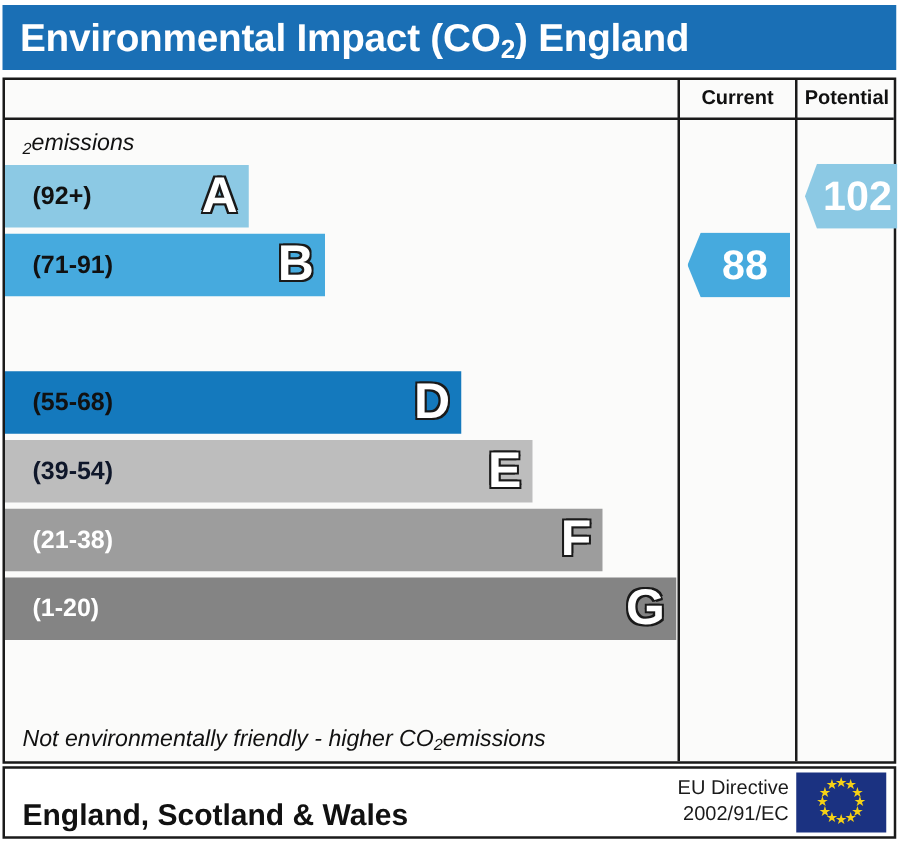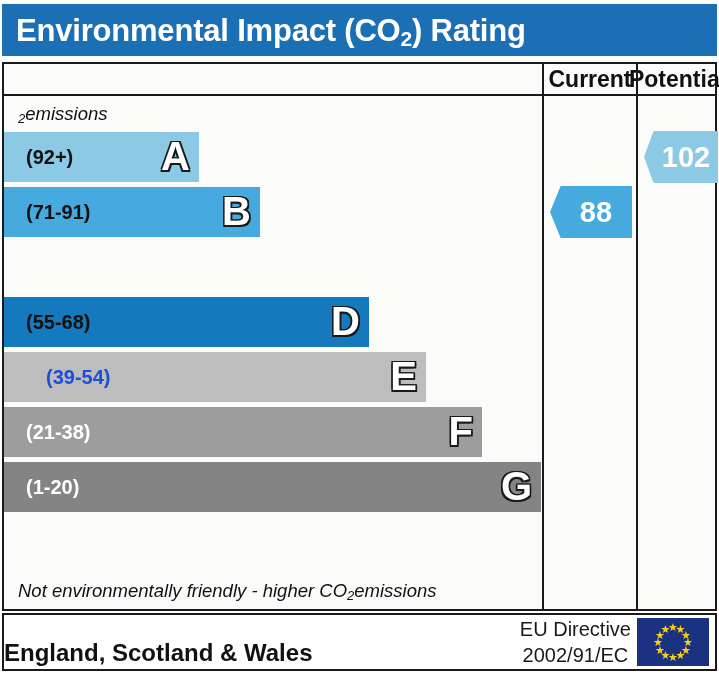--- a/index.html
+++ b/index.html
@@ -71,21 +71,21 @@
     border-bottom: 2px solid #1a1a1a;
     box-sizing: border-box;
   }
   .col-head {
     position: absolute;
     top: 0;
     height: 30px;
     display: flex;
     align-items: center;
     justify-content: center;
-    font-size: 23px;
+    font-size: 16px;
     font-weight: bold;
     color: #111111;
   }
   .col-head-current  { left: 540px; width: 92px; }
   .col-head-potential{ left: 634px; width: 79px; }
 
   
   .vsep {
     position: absolute;
     top: 0;
@@ -169,21 +169,21 @@
   }
 
   
   .badge {
     position: absolute;
     height: 52px;
     display: flex;
     align-items: center;
     justify-content: center;
     color: #ffffff;
-    font-size: 29px;
+    font-size: 33px;
     font-weight: bold;
     clip-path: polygon(0% 50%, 13% 0%, 100% 0%, 100% 100%, 13% 100%);
     padding-left: 10px;
     box-sizing: border-box;
   }
   .badge-current {
     left: 546px;
     width: 82px;
   }
   .badge-potential {
@@ -201,30 +201,31 @@
     border: 2px solid #1a1a1a;
     box-sizing: border-box;
     background: #ffffff;
     display: flex;
     align-items: center;
   }
   .footer-region {
     font-size: 24px;
     font-weight: bold;
     color: #111111;
+    padding-left: 14px;
     white-space: nowrap;
     margin-top: 22px;
   }
   .footer-directive {
     position: absolute;
     right: 84px;
     top: 50%;
     transform: translateY(-50%);
-    text-align: center;
-    font-size: 20px;
+    text-align: right;
+    font-size: 16px;
     color: #1a1a1a;
     line-height: 1.3;
   }
   .eu-flag {
     position: absolute;
     right: 6px;
     top: 50%;
     transform: translateY(-50%);
     width: 72px;
     height: 48px;
@@ -237,21 +238,21 @@
     line-height: 1;
     transform: translate(-50%, -50%);
   }
 </style>
 </head>
 <body>
 
 <div id="epc">
 
   <div class="title-bar">
-    <div class="title-text"><span>Environmental Impact (CO</span><sub>2</sub><span>) Rating</span></div>
+    <div class="title-text"><span>Environmental Impact (CO</span><sub>2</sub><span>) England</span></div>
   </div>
 
   <div class="table-frame">
 
     <div class="col-head-row">
       <div class="col-head col-head-current">Current</div>
       <div class="col-head col-head-potential">Potential</div>
     </div>
 
     <div class="vsep vsep-1"></div>
@@ -271,21 +272,21 @@
           </div>
           <div class="band" style="top: 55px; width: 256px; background: rgb(70, 170, 222);">
             <span class="band-range" style="color: rgb(17, 17, 17);">(71-91)</span>
             <span class="band-letter">B</span>
           </div>
           <div class="band" style="top: 165px; width: 365px; background: rgb(20, 121, 189);">
             <span class="band-range" style="color: rgb(17, 17, 17);">(55-68)</span>
             <span class="band-letter">D</span>
           </div>
           <div class="band" style="top: 220px; width: 422px; background: rgb(189, 189, 189);">
-            <span class="band-range" style="color: #1d4ed8; margin-left: 20px;">(39-54)</span>
+            <span class="band-range" style="color: #0f172a;">(39-54)</span>
             <span class="band-letter">E</span>
           </div>
           <div class="band" style="top: 275px; width: 478px; background: rgb(157, 157, 157);">
             <span class="band-range" style="color: rgb(255, 255, 255);">(21-38)</span>
             <span class="band-letter">F</span>
           </div>
           <div class="band" style="top: 330px; width: 537px; background: rgb(132, 132, 132);">
             <span class="band-range" style="color: rgb(255, 255, 255);">(1-20)</span>
             <span class="band-letter">G</span>
           </div>

